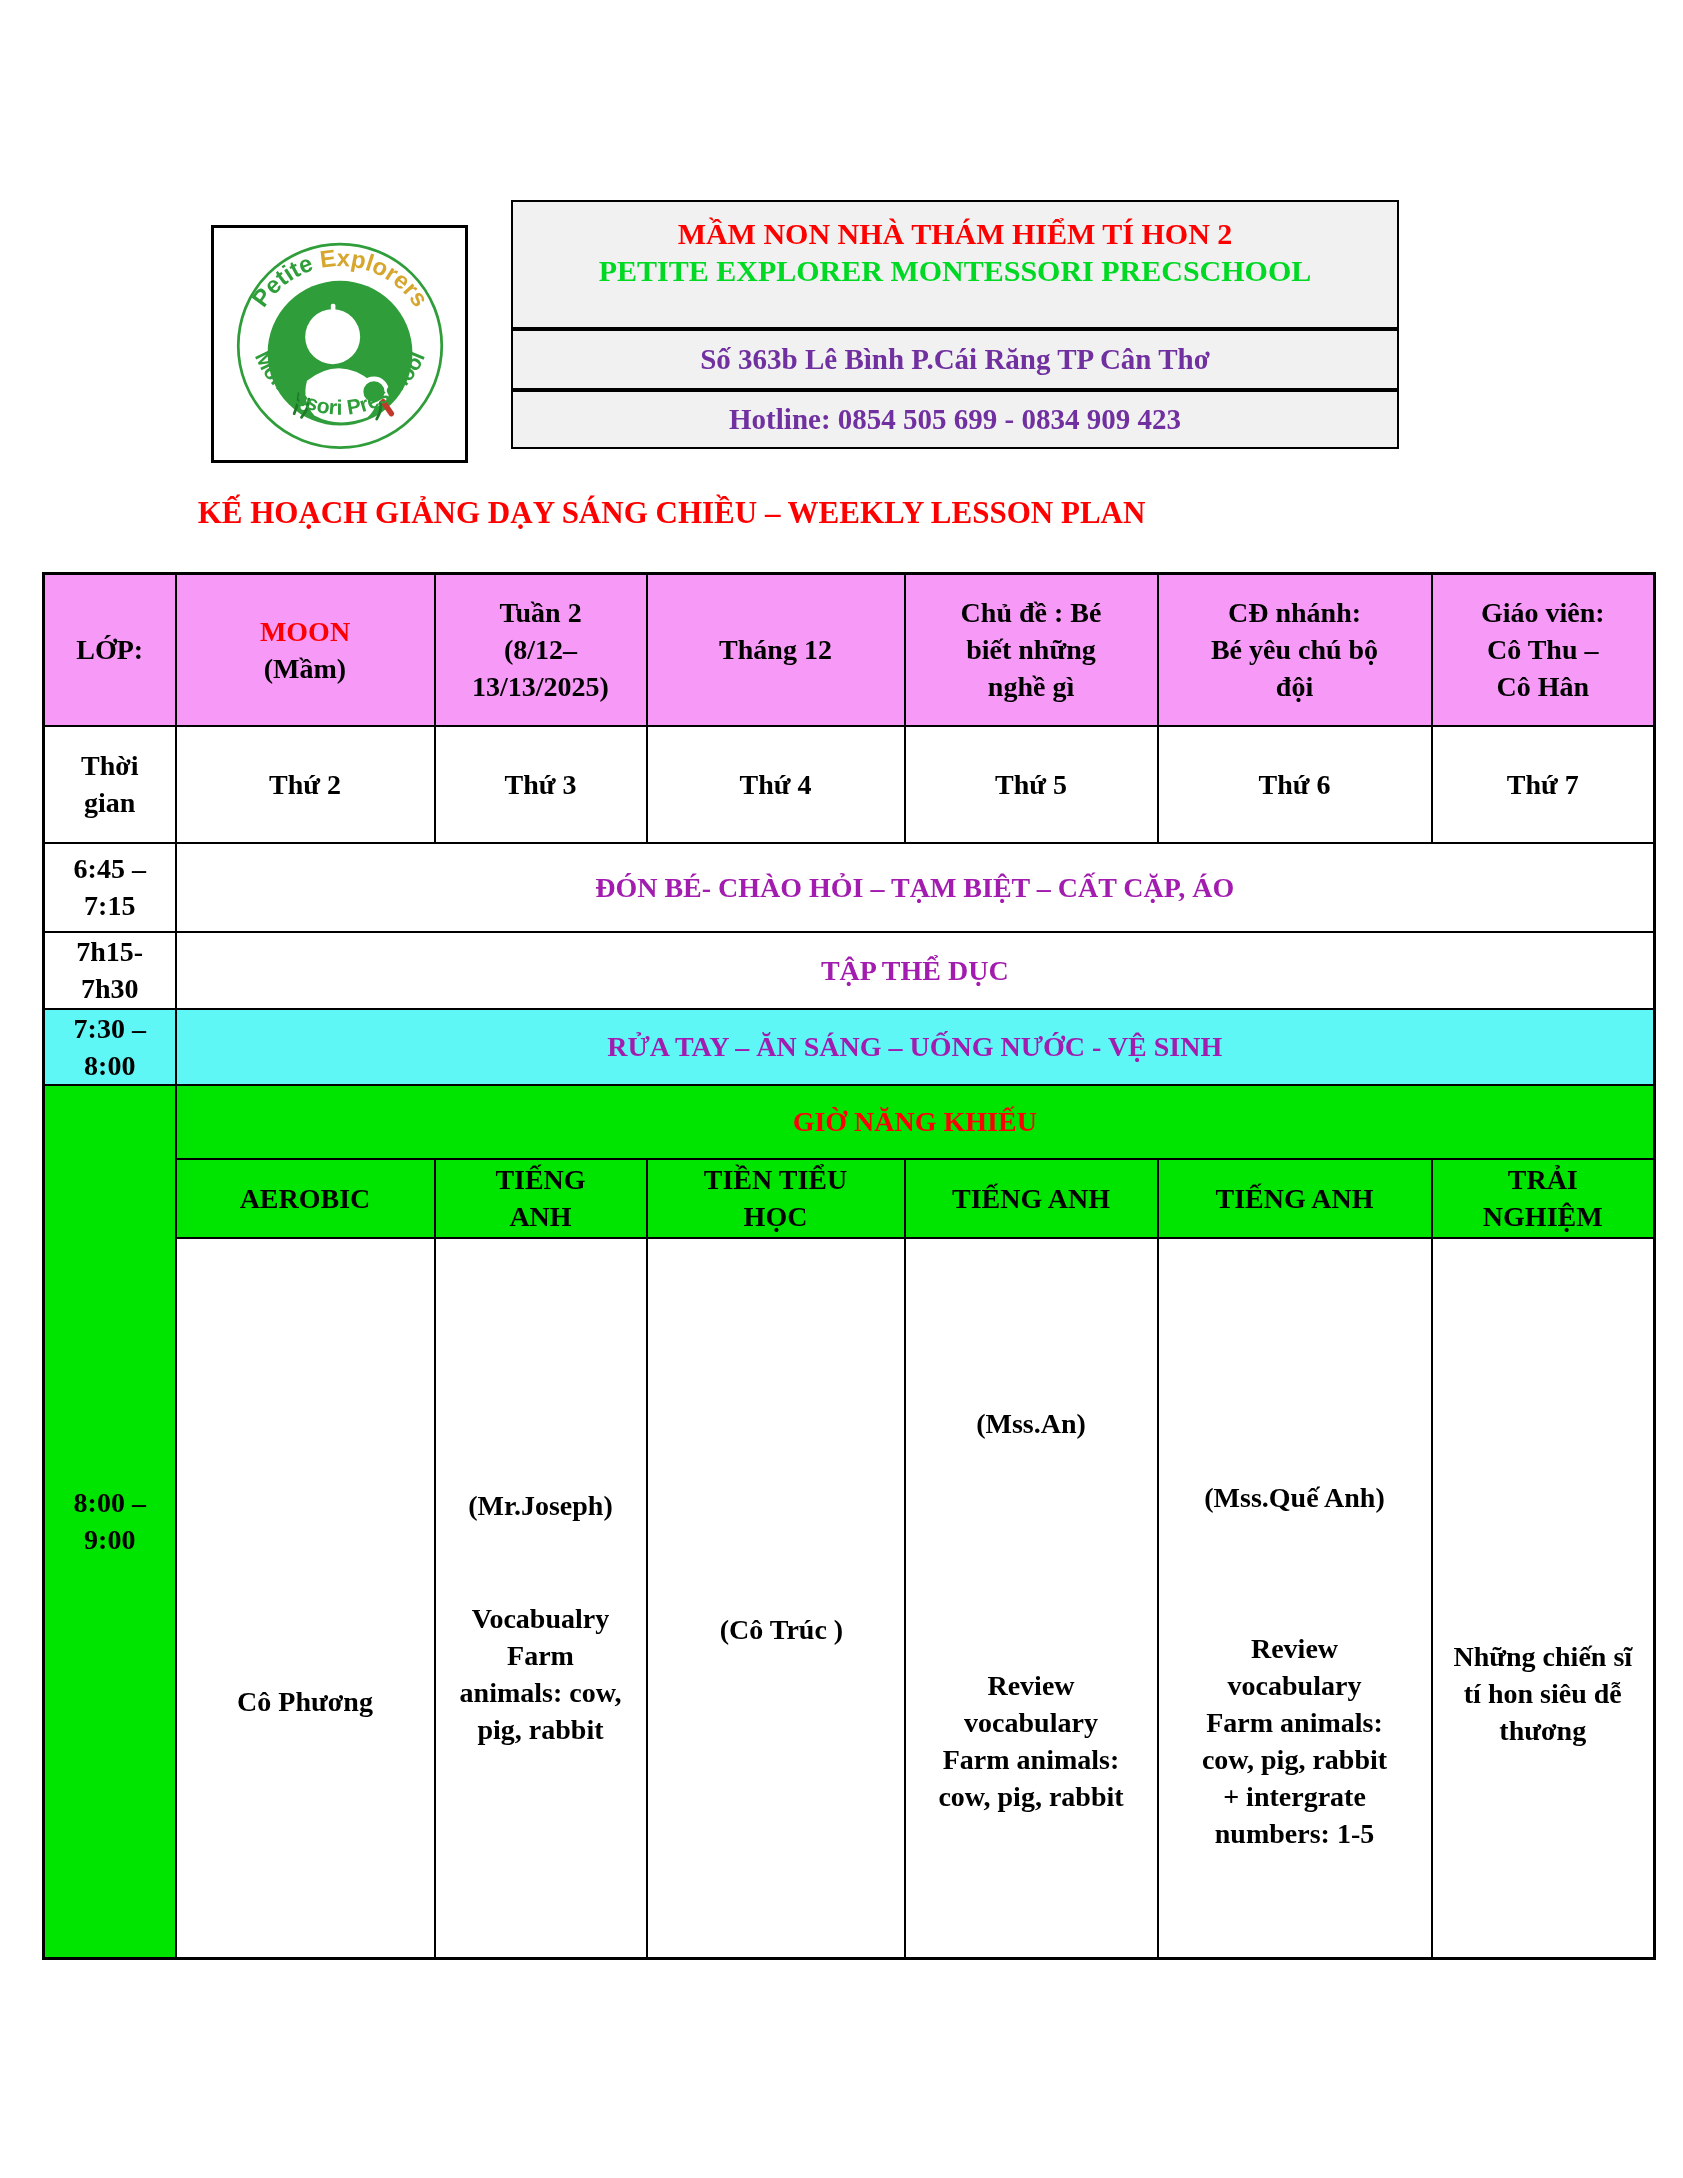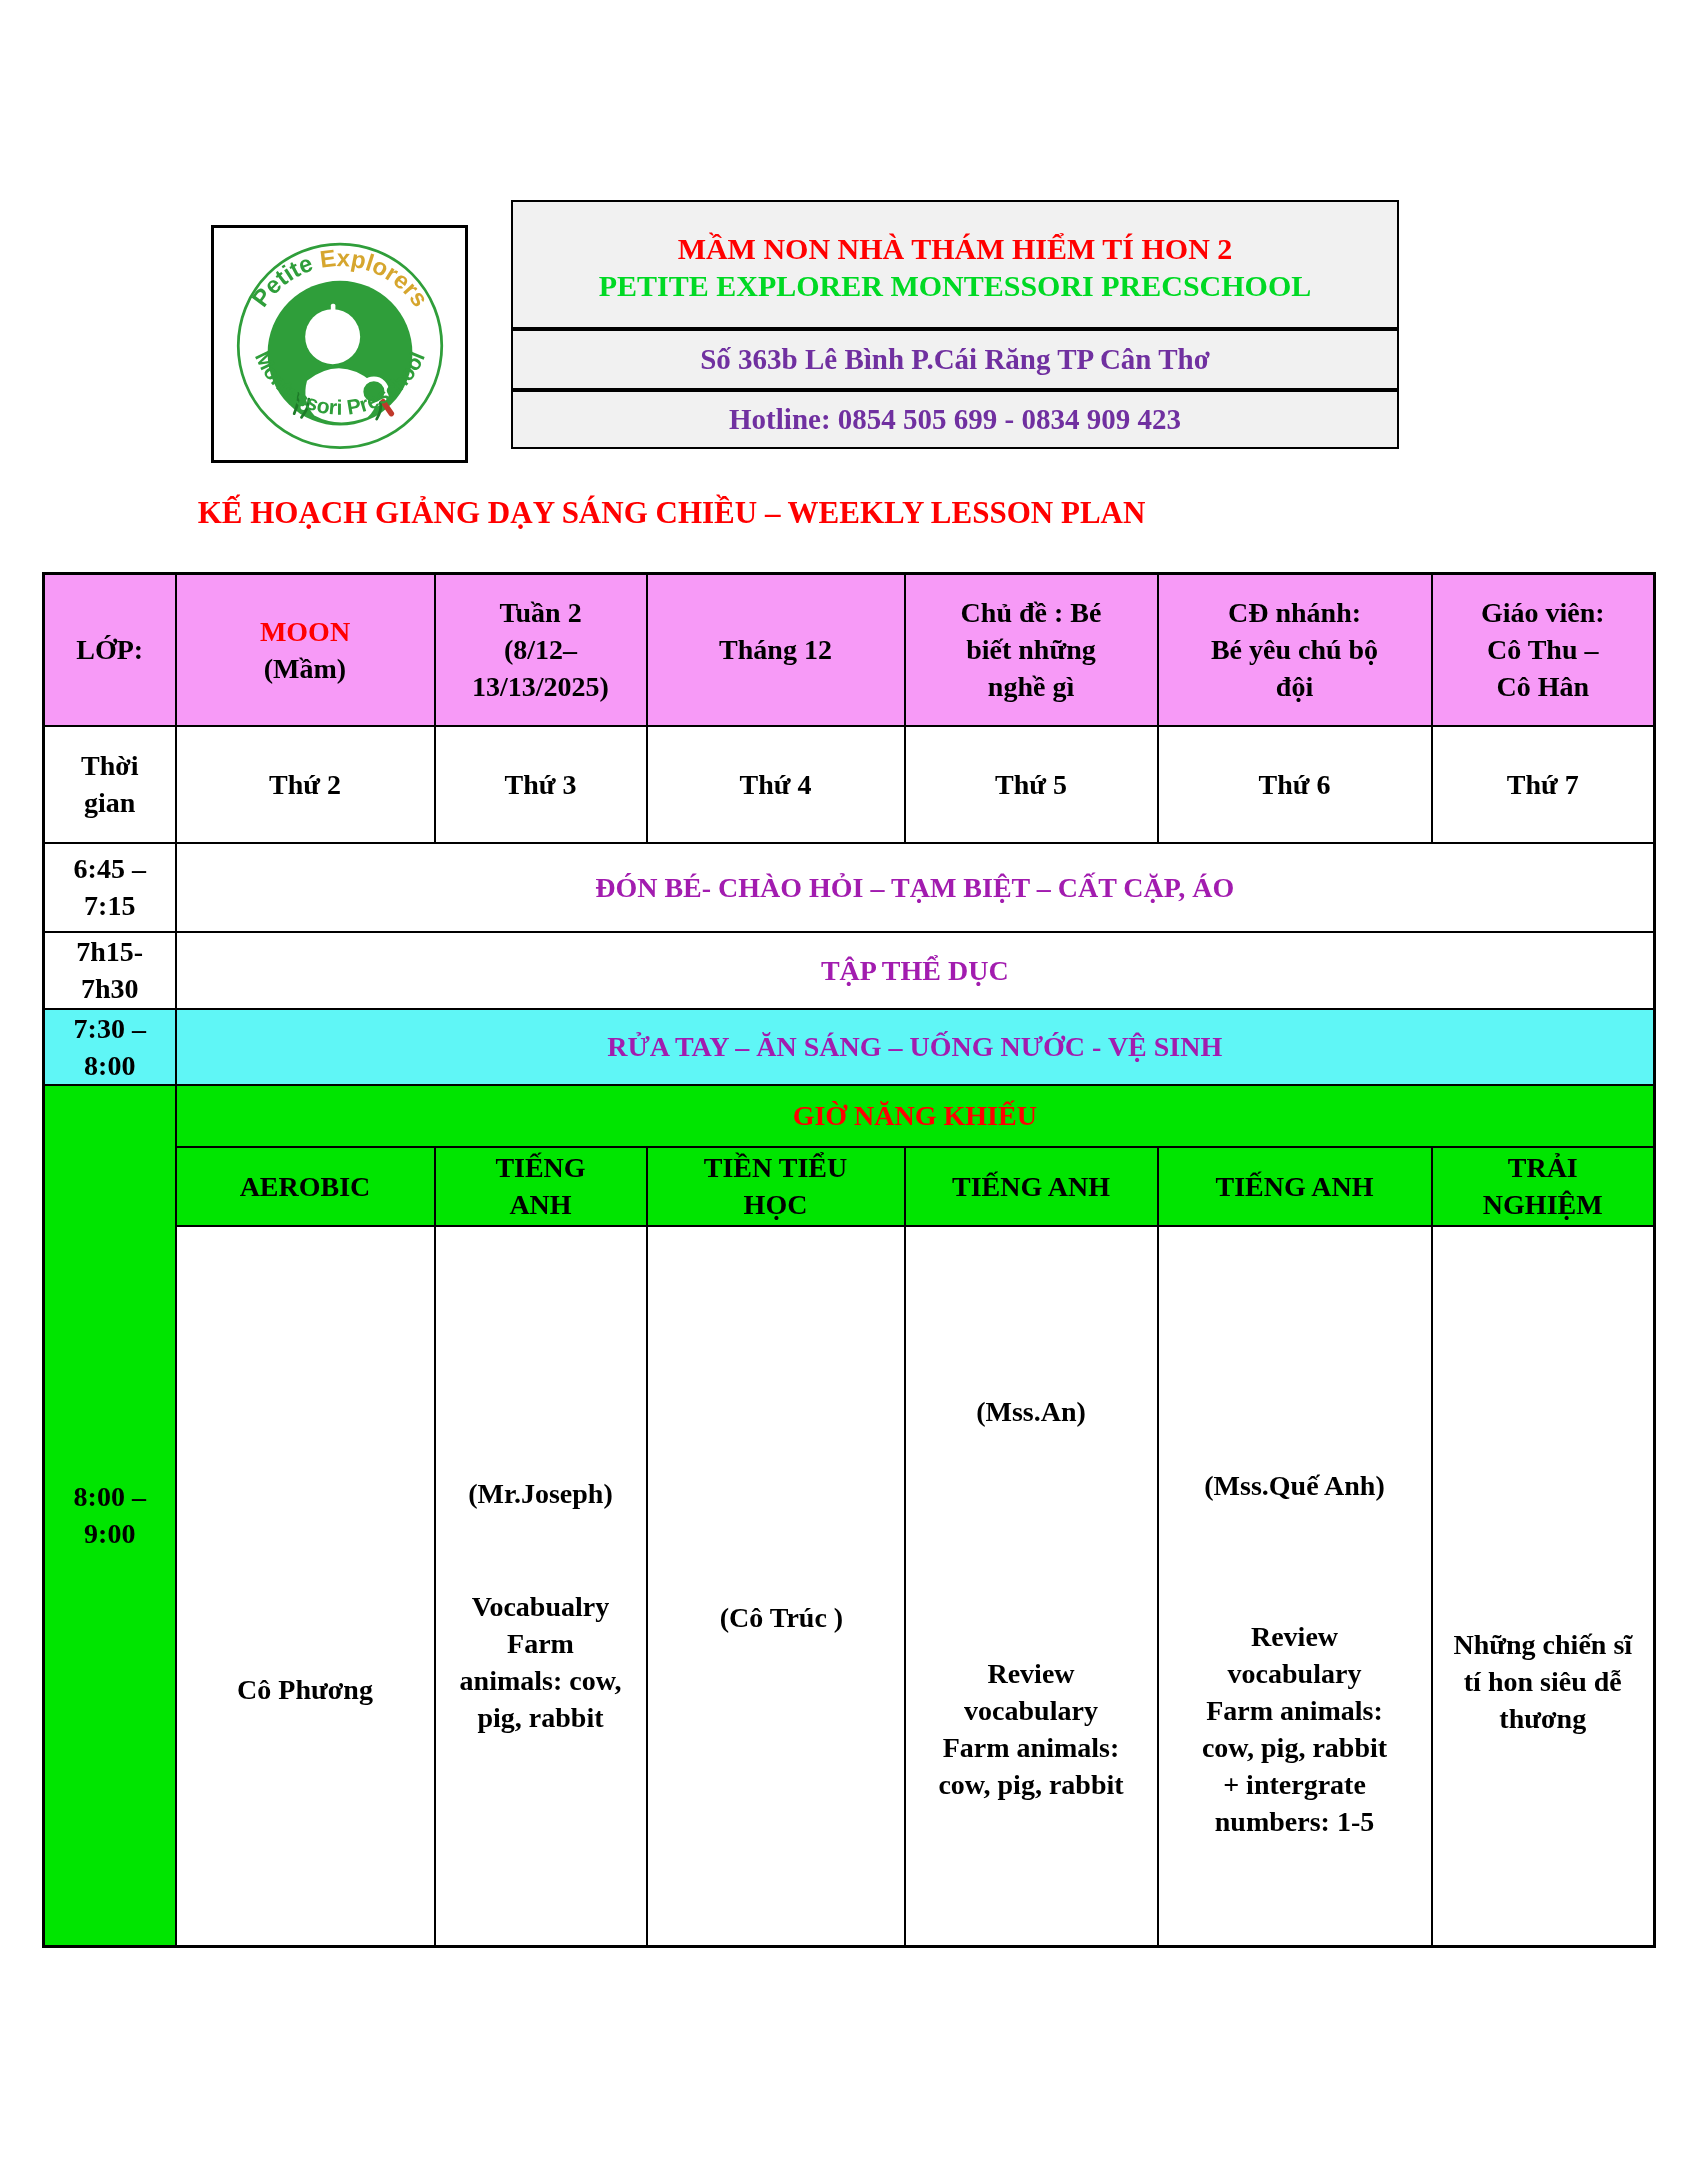--- a/index.html
+++ b/index.html
@@ -17,21 +17,21 @@
     display:flex; align-items:center; justify-content:center;
   }
   .logo-box svg { display:block; }
   .arc-text { font-family:"Liberation Sans","DejaVu Sans",sans-serif; font-weight:bold; }
 
   
   .hdr-box {
     position:absolute; left:511px; width:888px; background:#f1f1f1;
     border:2px solid #000; box-sizing:border-box; text-align:center;
   }
-  #hdr1 { top:200px; height:129px; padding-top:28px; }
+  #hdr1 { top:200px; height:129px; padding-top:13px; }
   #hdr2 { top:329px; height:61px;  line-height:57px; }
   #hdr3 { top:390px; height:59px;  line-height:55px; }
   .hdr-line1 { color:#ff0000; font-weight:bold; font-size:30px; line-height:37px; }
   .hdr-line2 { color:#00d924; font-weight:bold; font-size:30px; line-height:37px; }
   .hdr-purple { color:#7030a0; font-weight:bold; font-size:29px;margin-top:28px; }
 
   
   .main-title {
     position:absolute; left:38px; top:495px; width:1267px; text-align:center;
     color:#ff0000; font-weight:bold; font-size:31px;
@@ -47,21 +47,21 @@
     border:2px solid #000; padding:0; box-sizing:border-box;
     vertical-align:middle; text-align:center;
     font-size:28px; font-weight:bold; line-height:37px;
   }
   tr.r1 td { background:#f79af7; height:152px; }
   .moon-name { color:#ff0000; }
   tr.r2 td { height:117px; }
   tr.r3 td { height:89px; }
   tr.r4 td { height:77px; }
   tr.r5 td { height:76px; background:#5ff6f6; }
-  tr.r6a td { height:62px; }
+  tr.r6a td { height:74px; }
   tr.r6b td { height:79px; }
   tr.r6c td { height:721px; }
 
   td.act { color:#a21caf; vertical-align:bottom; padding-bottom:8px; font-size:30px; }
   td.green { background:#00e500; }
   td.banner { color:#ff0000; vertical-align:bottom; padding-bottom:6px; font-size:29px; }
   td.subj { vertical-align:top; padding-top:6px; font-size:27px; line-height:36px; }
   td.subj-left { text-align:left; padding-left:10px; }
   td.subj-mid { vertical-align:middle; padding-top:0; }
   td.time-green { vertical-align:middle; }

